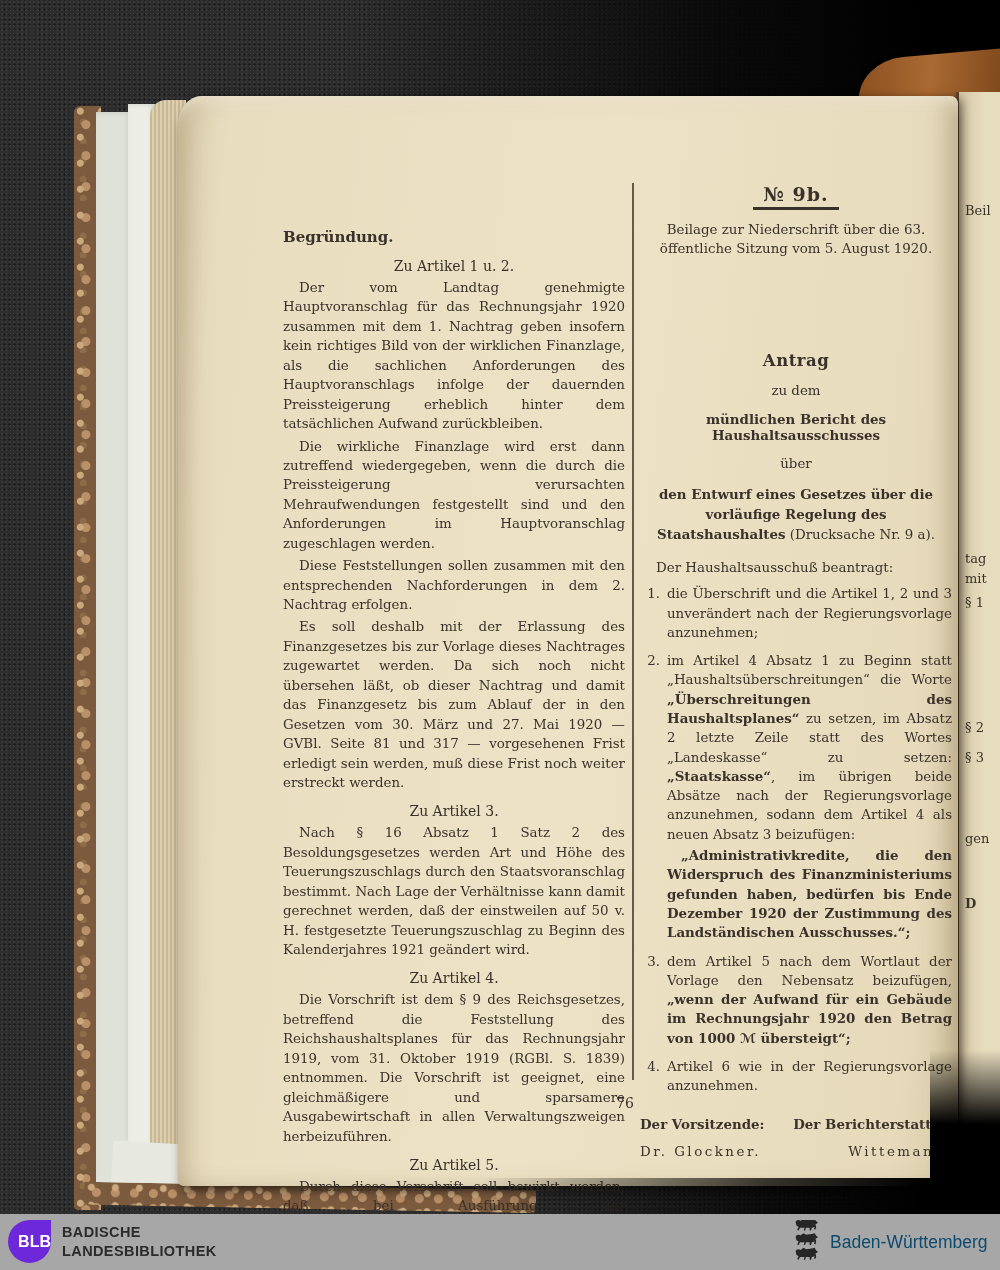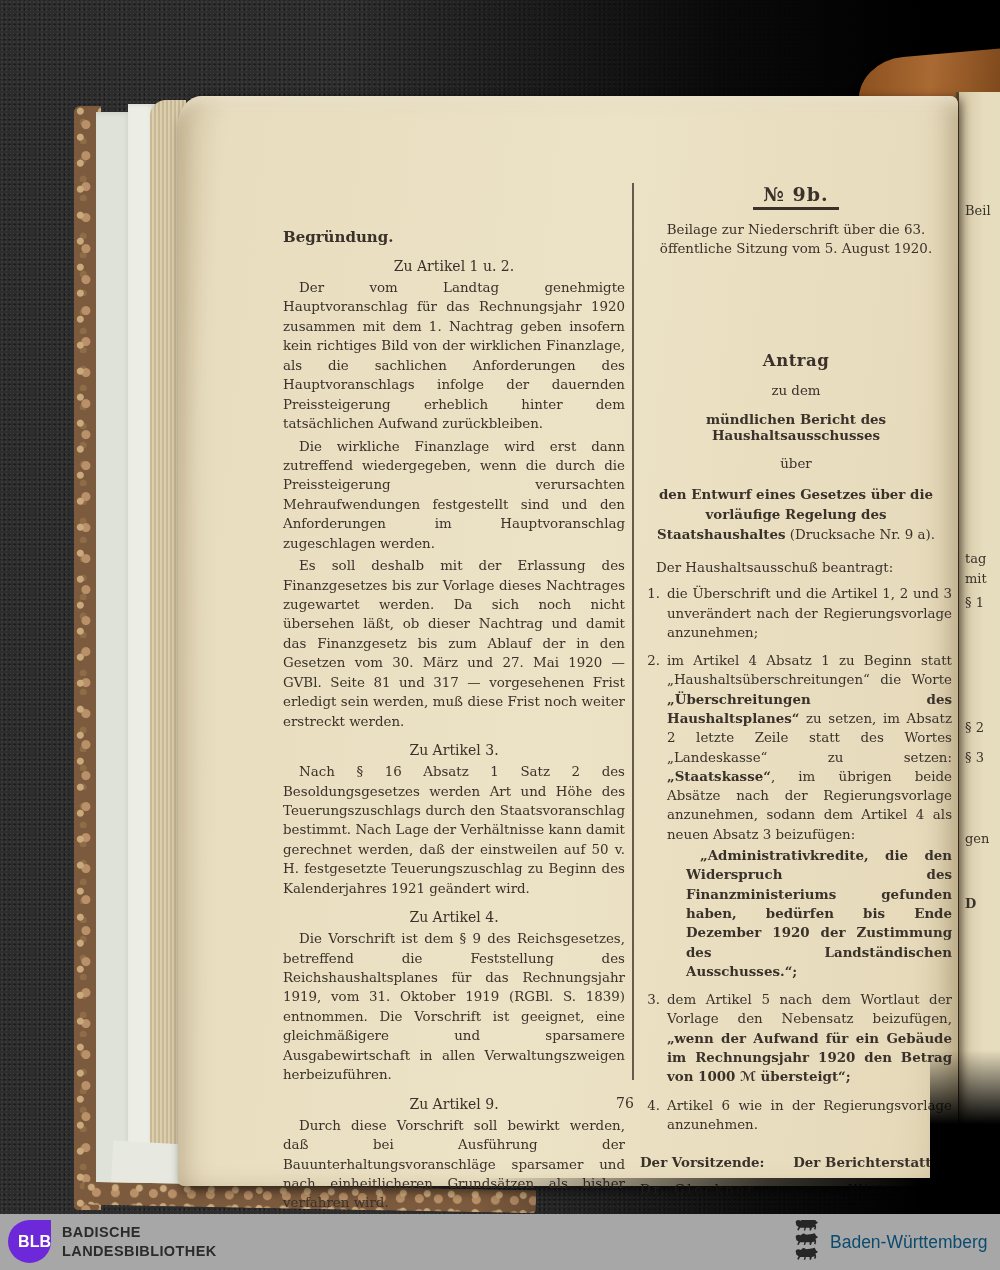--- a/index.html
+++ b/index.html
@@ -68,21 +68,21 @@
   .subtitle{font-size:13.4px;line-height:1.45;text-align:center;margin:0 -6px;}
   .antrag-title{margin-top:92px;text-align:center;font-weight:bold;font-size:16.5px;letter-spacing:.5px;}
   .a-line{text-align:center;font-size:13.4px;margin-top:13px;}
   .a-line.bold{font-weight:bold;}
   .entwurf{text-align:center;font-weight:bold;font-size:13.4px;line-height:1.5;margin-top:13px;}
   .entwurf .tail{font-weight:normal;}
   .intro{font-size:13.4px;margin-top:15px;text-indent:16px;}
   .item{display:flex;margin-top:9px;font-size:13.4px;line-height:1.44;}
   .item .num{flex:none;width:20px;text-align:right;margin-right:7px;}
   .item .itxt{flex:1;text-align:justify;}
-  .quote{font-weight:bold;text-indent:14px;margin-top:2px;text-align:justify;margin-left:19px;}
+  .quote{font-weight:bold;text-indent:14px;margin-top:2px;text-align:justify;}
   .sig-row{display:flex;justify-content:space-between;font-size:13.4px;margin-top:20px;}
   .sig-row.names{margin-top:12px;}
   .role{font-weight:bold;}
   .name{letter-spacing:2.5px;}
   
   .bar{position:absolute;left:0;top:1214px;width:1000px;height:56px;background:#a7a7a7;
        font-family:"Liberation Sans","DejaVu Sans",sans-serif;}
   .blb-badge{position:absolute;left:8px;top:6px;width:43px;height:43px;background:#6d28d9;
        border-radius:50% 0 50% 50%;color:#fff;display:flex;align-items:center;justify-content:flex-end;
        font-weight:bold;font-size:16px;}
@@ -118,29 +118,30 @@
   </div>
 
   <div class="page">
 
     <div class="col-left">
       <div class="t-title">Begründung.</div>
 
       <div class="t-sub">Zu Artikel 1 u. 2.</div>
       <p>Der vom Landtag genehmigte Hauptvoranschlag für das Rechnungsjahr 1920 zusammen mit dem 1. Nachtrag geben insofern kein richtiges Bild von der wirklichen Finanzlage, als die sachlichen Anforderungen des Hauptvoranschlags infolge der dauernden Preissteigerung erheblich hinter dem tatsächlichen Aufwand zurückbleiben.</p>
       <p>Die wirkliche Finanzlage wird erst dann zutreffend wiedergegeben, wenn die durch die Preissteigerung verursachten Mehraufwendungen festgestellt sind und den Anforderungen im Hauptvoranschlag zugeschlagen werden.</p>
+      <p>Diese Feststellungen sollen zusammen mit den entsprechenden Nachforderungen in dem 2. Nachtrag erfolgen.</p>
       <p>Es soll deshalb mit der Erlassung des Finanzgesetzes bis zur Vorlage dieses Nachtrages zugewartet werden. Da sich noch nicht übersehen läßt, ob dieser Nachtrag und damit das Finanzgesetz bis zum Ablauf der in den Gesetzen vom 30. März und 27. Mai 1920 — GVBl. Seite 81 und 317 — vorgesehenen Frist erledigt sein werden, muß diese Frist noch weiter erstreckt werden.</p>
 
       <div class="t-sub">Zu Artikel 3.</div>
       <p>Nach § 16 Absatz 1 Satz 2 des Besoldungsgesetzes werden Art und Höhe des Teuerungszuschlags durch den Staatsvoranschlag bestimmt. Nach Lage der Verhältnisse kann damit gerechnet werden, daß der einstweilen auf 50 v. H. festgesetzte Teuerungszuschlag zu Beginn des Kalenderjahres 1921 geändert wird.</p>
 
       <div class="t-sub">Zu Artikel 4.</div>
       <p>Die Vorschrift ist dem § 9 des Reichsgesetzes, betreffend die Feststellung des Reichshaushaltsplanes für das Rechnungsjahr 1919, vom 31. Oktober 1919 (RGBl. S. 1839) entnommen. Die Vorschrift ist geeignet, eine gleichmäßigere und sparsamere Ausgabewirtschaft in allen Verwaltungszweigen herbeizuführen.</p>
 
-      <div class="t-sub">Zu Artikel 9.</div>
+      <div class="t-sub">Zu Artikel 5.</div>
       <p>Durch diese Vorschrift soll bewirkt werden, daß bei Ausführung der Bauunterhaltungsvoranschläge sparsamer und nach einheitlicheren Grundsätzen als bisher verfahren wird.</p>
 
     </div>
 
     <div class="divider"></div>
 
     <div class="col-right">
       <div class="docnum">
         <span>№ 9b.</span>
       </div>

